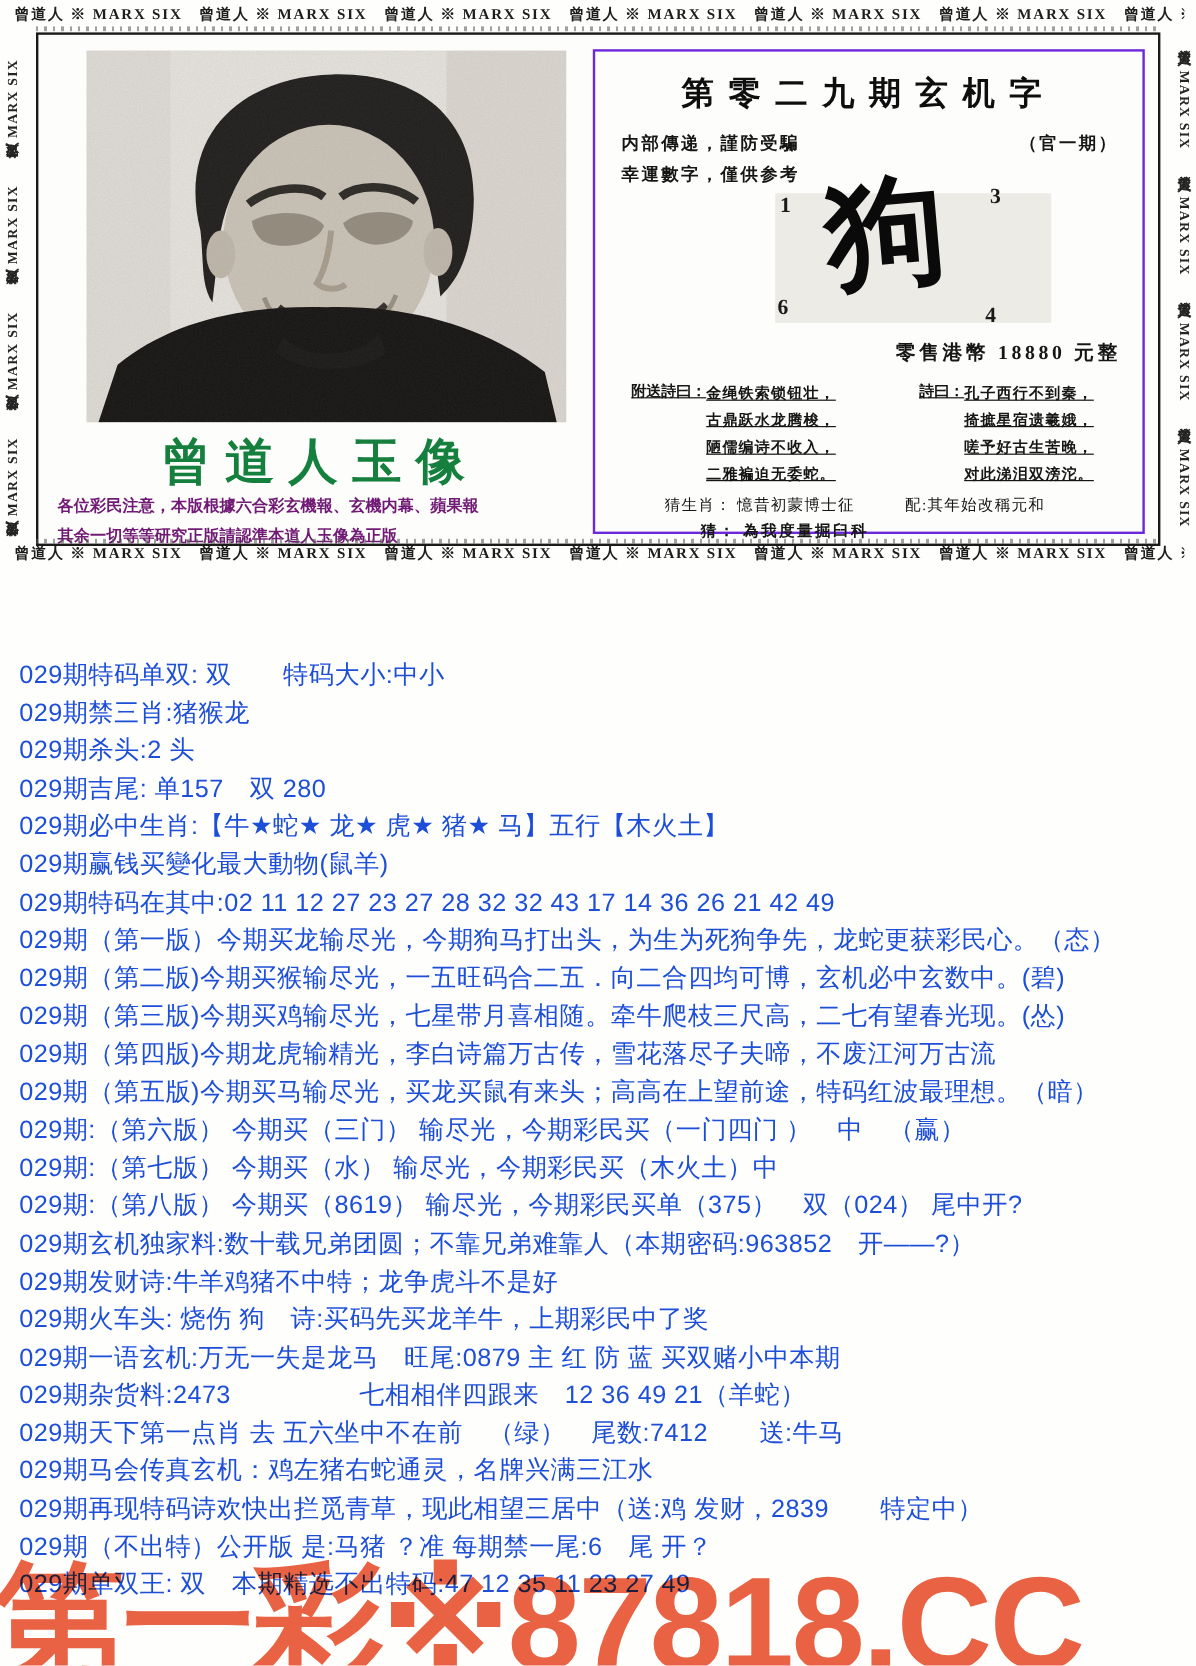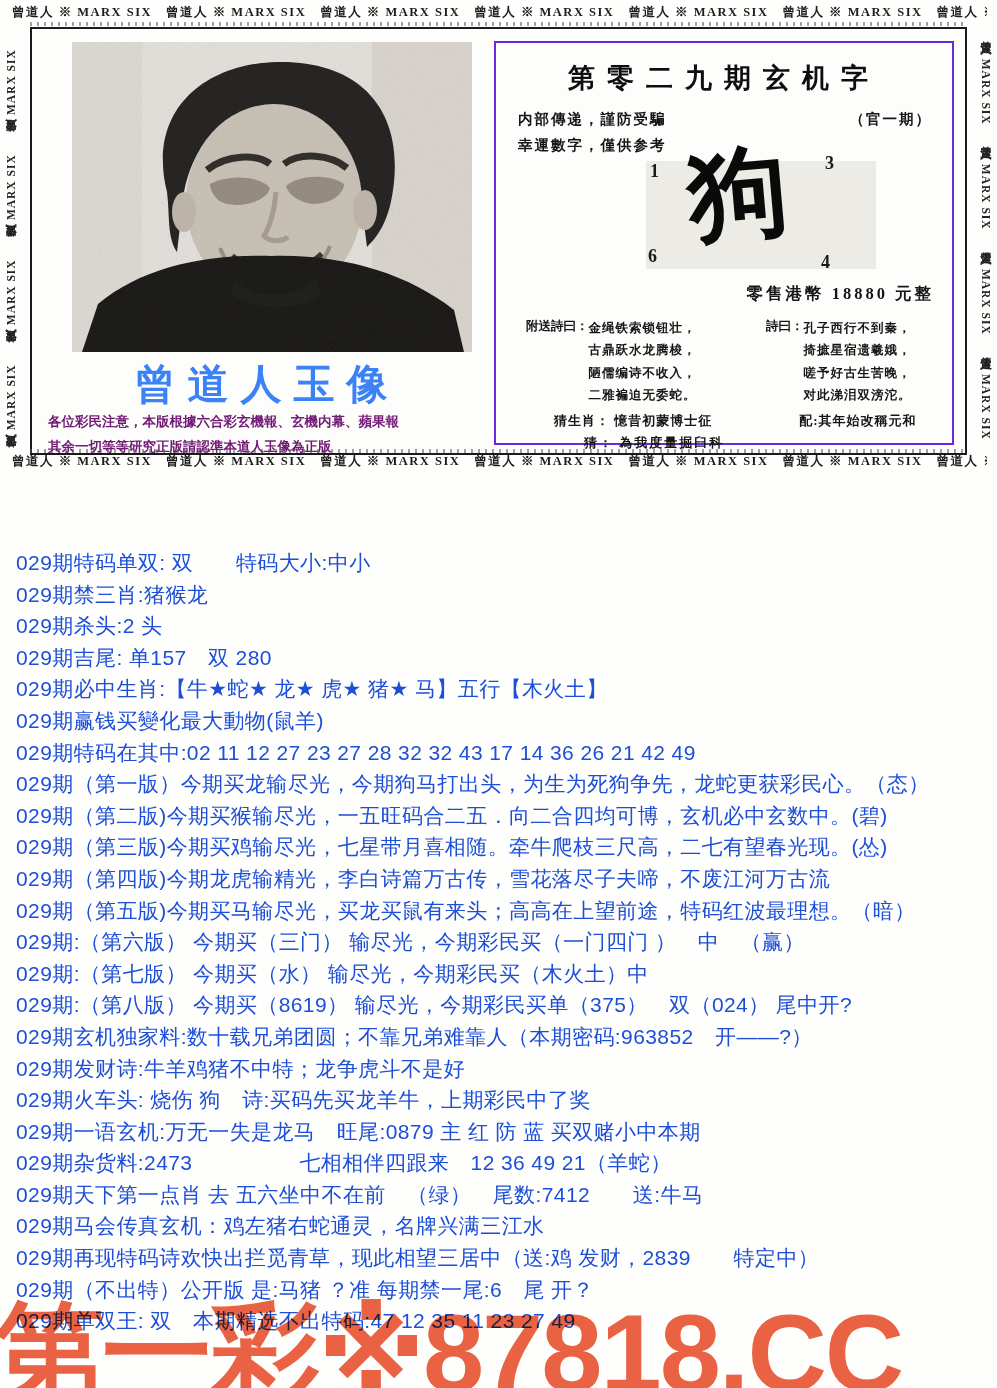--- a/index.html
+++ b/index.html
@@ -34,21 +34,21 @@
     border:2px solid #1a1a1a;background:#fdfdfb;
   }
   .photo{
     position:absolute;left:40px;top:13px;width:400px;height:310px;
     background:#e9e7e3;overflow:hidden;
   }
   .photo svg{display:block;width:100%;height:100%;}
   .photo-caption{
     position:absolute;left:15px;top:328px;width:440px;text-align:center;
     font-size:41px;font-weight:700;letter-spacing:12px;
-    font-family:"Liberation Serif","DejaVu Serif",serif;color:#3b82f6;
+    font-family:"Liberation Serif","DejaVu Serif",serif;color:#15803d;
   }
   .photo-notes{
     position:absolute;left:16px;top:381px;width:448px;
     font-size:13.5px;line-height:1.85;font-weight:600;color:#701a75;
     font-family:"Liberation Serif","DejaVu Serif",serif;
   }
   
   .panel{
     position:absolute;left:462px;top:12px;width:456px;height:400px;
     border:2px solid #6d28d9;background:#fdfdfb;
@@ -77,26 +77,26 @@
   .zn{position:absolute;font-size:18px;font-weight:700;color:#1a1a1a;}
   .zn-tl{left:4px;top:0px;}
   .zn-tr{right:42px;top:-8px;}
   .zn-bl{left:2px;bottom:2px;}
   .zn-br{right:46px;bottom:-4px;}
   .panel-price{
     margin:14px 18px 0 0;text-align:right;font-size:16.5px;font-weight:700;
     letter-spacing:3px;
   }
   .poems{display:flex;margin:12px 0 0 30px;font-size:12.5px;font-weight:700;}
-  .poem{display:flex;align-items:flex-start;}
+  .poem{display:flex;align-items:flex-start;text-decoration:underline;}
   .poem-label{white-space:nowrap;padding-top:1px;}
   .poem-lines div{line-height:1.78;white-space:nowrap;letter-spacing:1px;}
   .poem-1{width:240px;}
   .poem-foot1{
-    display:flex;margin:6px 0 0 58px;font-size:13px;font-weight:700;letter-spacing:1px;gap:45px;
+    display:flex;margin:6px 0 0 58px;font-size:13px;font-weight:400;letter-spacing:1px;
   }
   .poem-foot1 .match{margin-left:42px;}
   .poem-foot2{margin:4px 0 0 88px;font-size:13px;font-weight:700;letter-spacing:2px;}
   
   .body-lines{position:absolute;left:16px;top:547px;width:975px;}
   .bline{
     height:31.6px;line-height:31.6px;font-size:21px;font-weight:400;
     white-space:nowrap;color:#1d4ed8;letter-spacing:.4px;
   }
   

